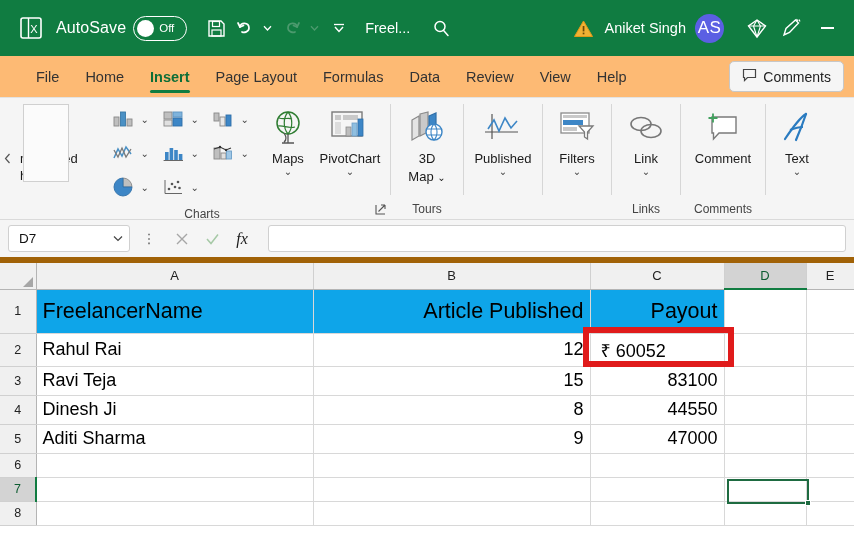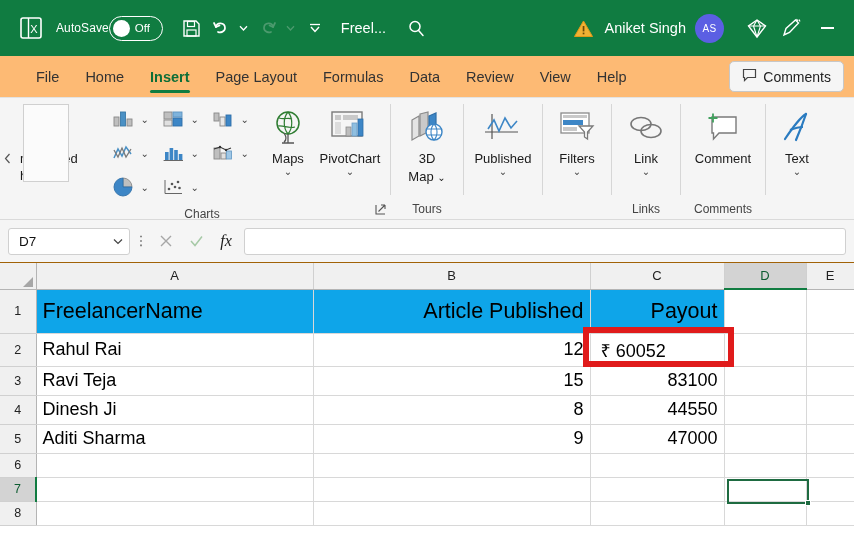--- a/index.html
+++ b/index.html
@@ -10,38 +10,38 @@
     background: #fff;
   }
   .app { width: 854px; height: 536px; position: relative; display: flex; flex-direction: column; }
 
   
   .titlebar {
     height: 56px; background: #107C41; display: flex; align-items: center;
     padding: 0 8px 0 18px; color: #fff; flex: 0 0 56px; position: relative;
   }
   .xl-logo { width: 26px; height: 26px; flex: 0 0 26px; margin-right: 12px; }
-  .autosave-label { font-size: 12px; color: #fff; letter-spacing: .1px; }
+  .autosave-label { font-size: 16px; color: #fff; margin-right: 7px; letter-spacing: .1px; }
   .toggle {
     width: 54px; height: 25px; border-radius: 13px; border: 1.6px solid #fff;
     display: flex; align-items: center; padding: 0 3px; margin-right: 16px; flex: 0 0 54px;
   }
   .toggle .knob { width: 17px; height: 17px; border-radius: 50%; background: #fff; }
   .toggle .off { font-size: 11.5px; margin-left: 5px; color: #fff; }
   .tb-icon { width: 26px; height: 26px; margin-right: 3px; display: flex; align-items: center; justify-content: center; flex: none; }
   .tb-icon svg { display: block; }
   .caret-sm { width: 13px; height: 20px; display: flex; align-items: center; justify-content: center; margin-right: 5px; flex: none; }
   .doctitle { font-size: 14.5px; margin: 0 10px 0 10px; white-space: nowrap; }
   .search-ic { width: 30px; height: 26px; display:flex; align-items:center; justify-content:center; margin-left: 6px; flex:none; }
   .spacer { flex: 1 1 auto; }
   .warn-ic { width: 26px; height: 26px; display:flex; align-items:center; justify-content:center; margin-right: 8px; flex:none; }
   .username { font-size: 14.5px; white-space: nowrap; margin-right: 9px; }
   .avatar {
     width: 29px; height: 29px; border-radius: 50%; background: #5B5FE3; color: #fff;
-    font-size: 10px; display: flex; align-items: center; justify-content: center;
+    font-size: 17px; display: flex; align-items: center; justify-content: center;
     letter-spacing: .4px; flex: none; margin-right: 16px;
   }
   .tb-right-ic { width: 34px; height: 30px; display:flex; align-items:center; justify-content:center; flex:none; }
   .minbtn { width: 38px; height: 32px; display:flex; align-items:center; justify-content:center; flex:none; }
   .minbtn .bar { width: 13px; height: 1.6px; background:#fff; }
 
   
   .tabstrip {
     height: 42px; background: #fdba74; display: flex; align-items: center;
     padding-left: 26px; flex: 0 0 42px; border-bottom: 1px solid #E3E3E3; position: relative;
@@ -98,21 +98,21 @@
     width: 96px; position: relative; display: flex; flex-direction: column;
     align-items: center; padding-top: 6px; overflow: hidden;
   }
   .rec-cut .ci { height: 42px; display: flex; align-items: center; justify-content: center; width: 100%; }
   .rec-cut .cl { font-size: 13px; color: #1a1a1a; line-height: 17px; text-align: left; width: 100%; padding-left: 6px; }
   .leftpane-edge { position: absolute; left: 9px; top: 2px; bottom: 2px; width: 46px; border: 1px solid #D0D0D0; background: #FBFBFB; }
 
   
   .fbar {
     height: 43px; background: #F5F5F5; flex: 0 0 43px; display: flex; align-items: center;
-    padding: 0 8px; gap: 0; border-bottom: 1px solid #a16207;
+    padding: 0 8px; gap: 8px; border-bottom: 6px solid #a16207;
   }
   .namebox {
     width: 122px; height: 27px; background: #fff; border: 1px solid #D0D0D0; border-radius: 3px;
     display: flex; align-items: center; padding: 0 6px 0 10px; font-size: 13.5px; color: #111;
   }
   .namebox .nb-caret { margin-left: auto; font-size: 10px; color: #444; }
   .fb-dots { width: 22px; text-align: center; font-size: 13px; color: #555; line-height: 12px; }
   .fb-btns { display: flex; align-items: center; gap: 2px; }
   .fb-btn { width: 28px; height: 27px; display: flex; align-items: center; justify-content: center; font-size: 15px; color: #A6A6A6; }
   .fb-btn.fx { font-style: italic; font-family: "Liberation Serif", serif; font-weight: 400; color: #1a1a1a; font-size: 16px; }

